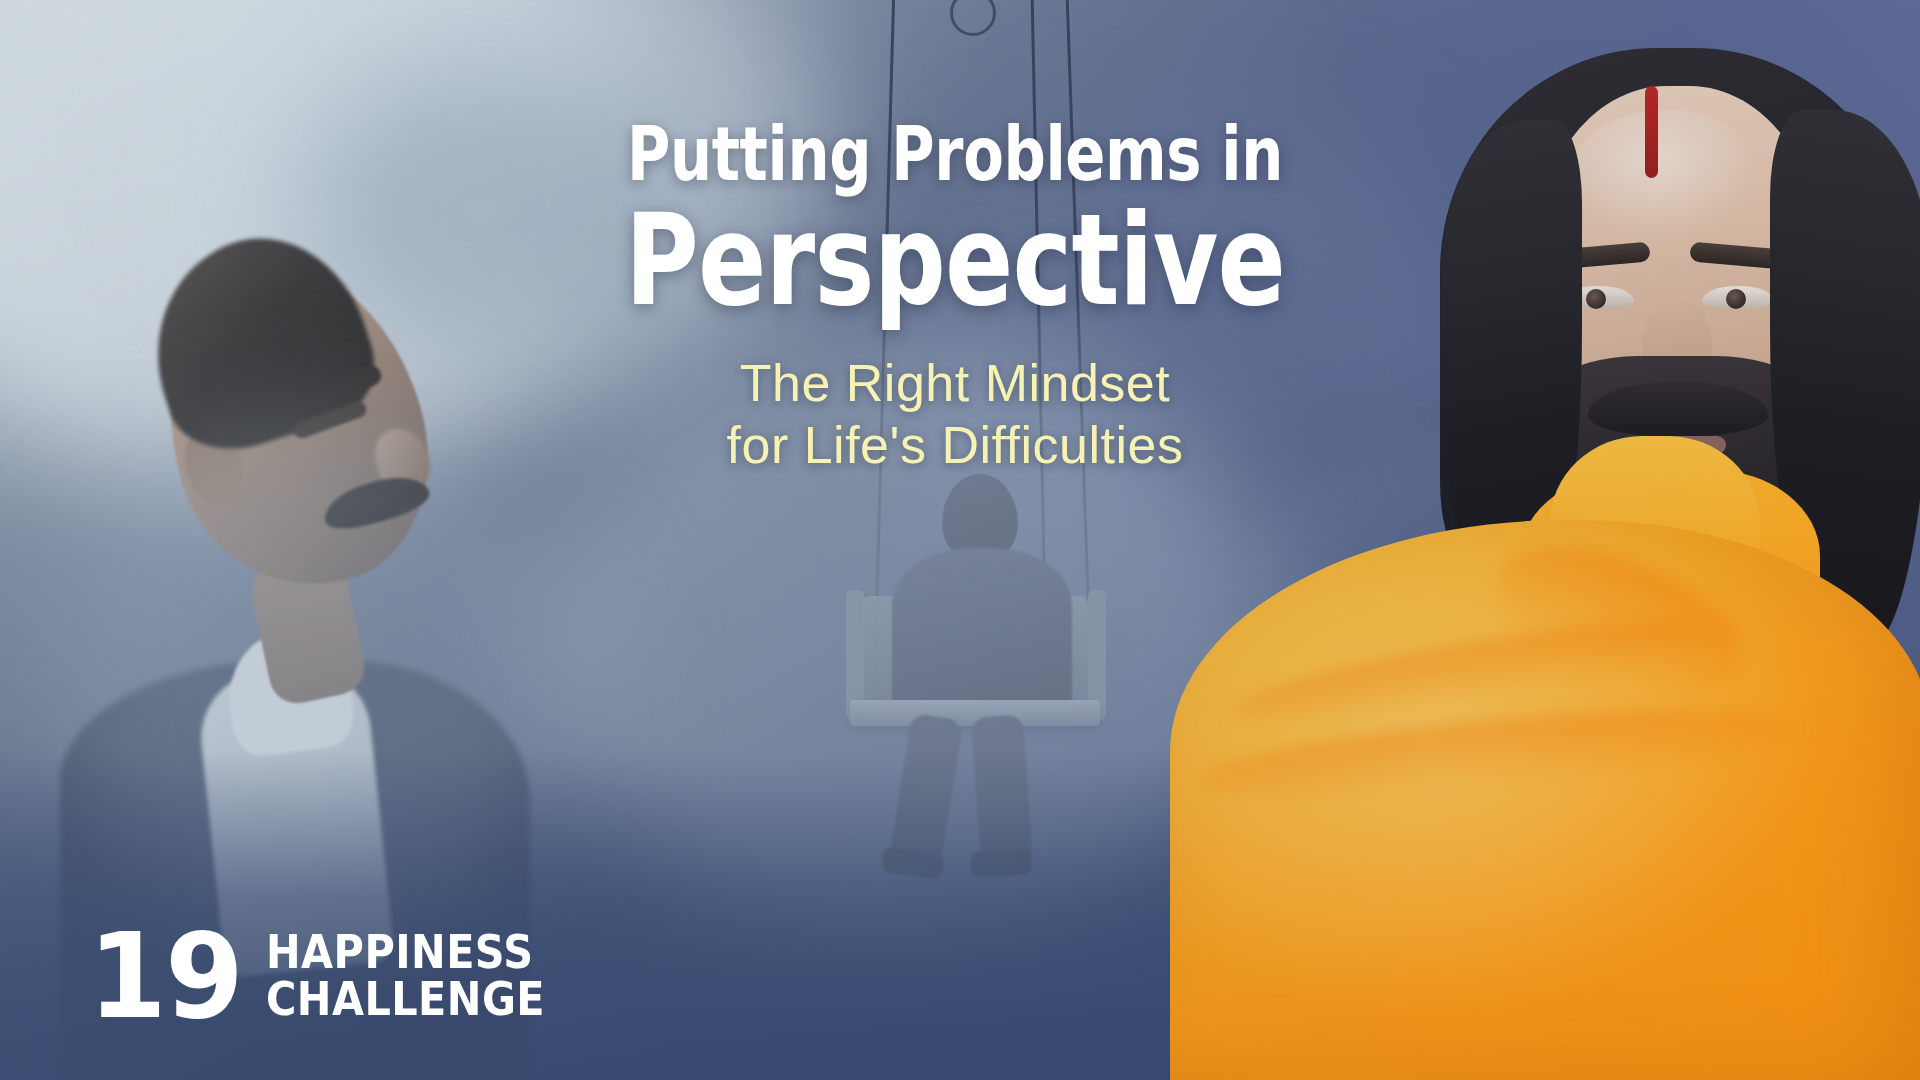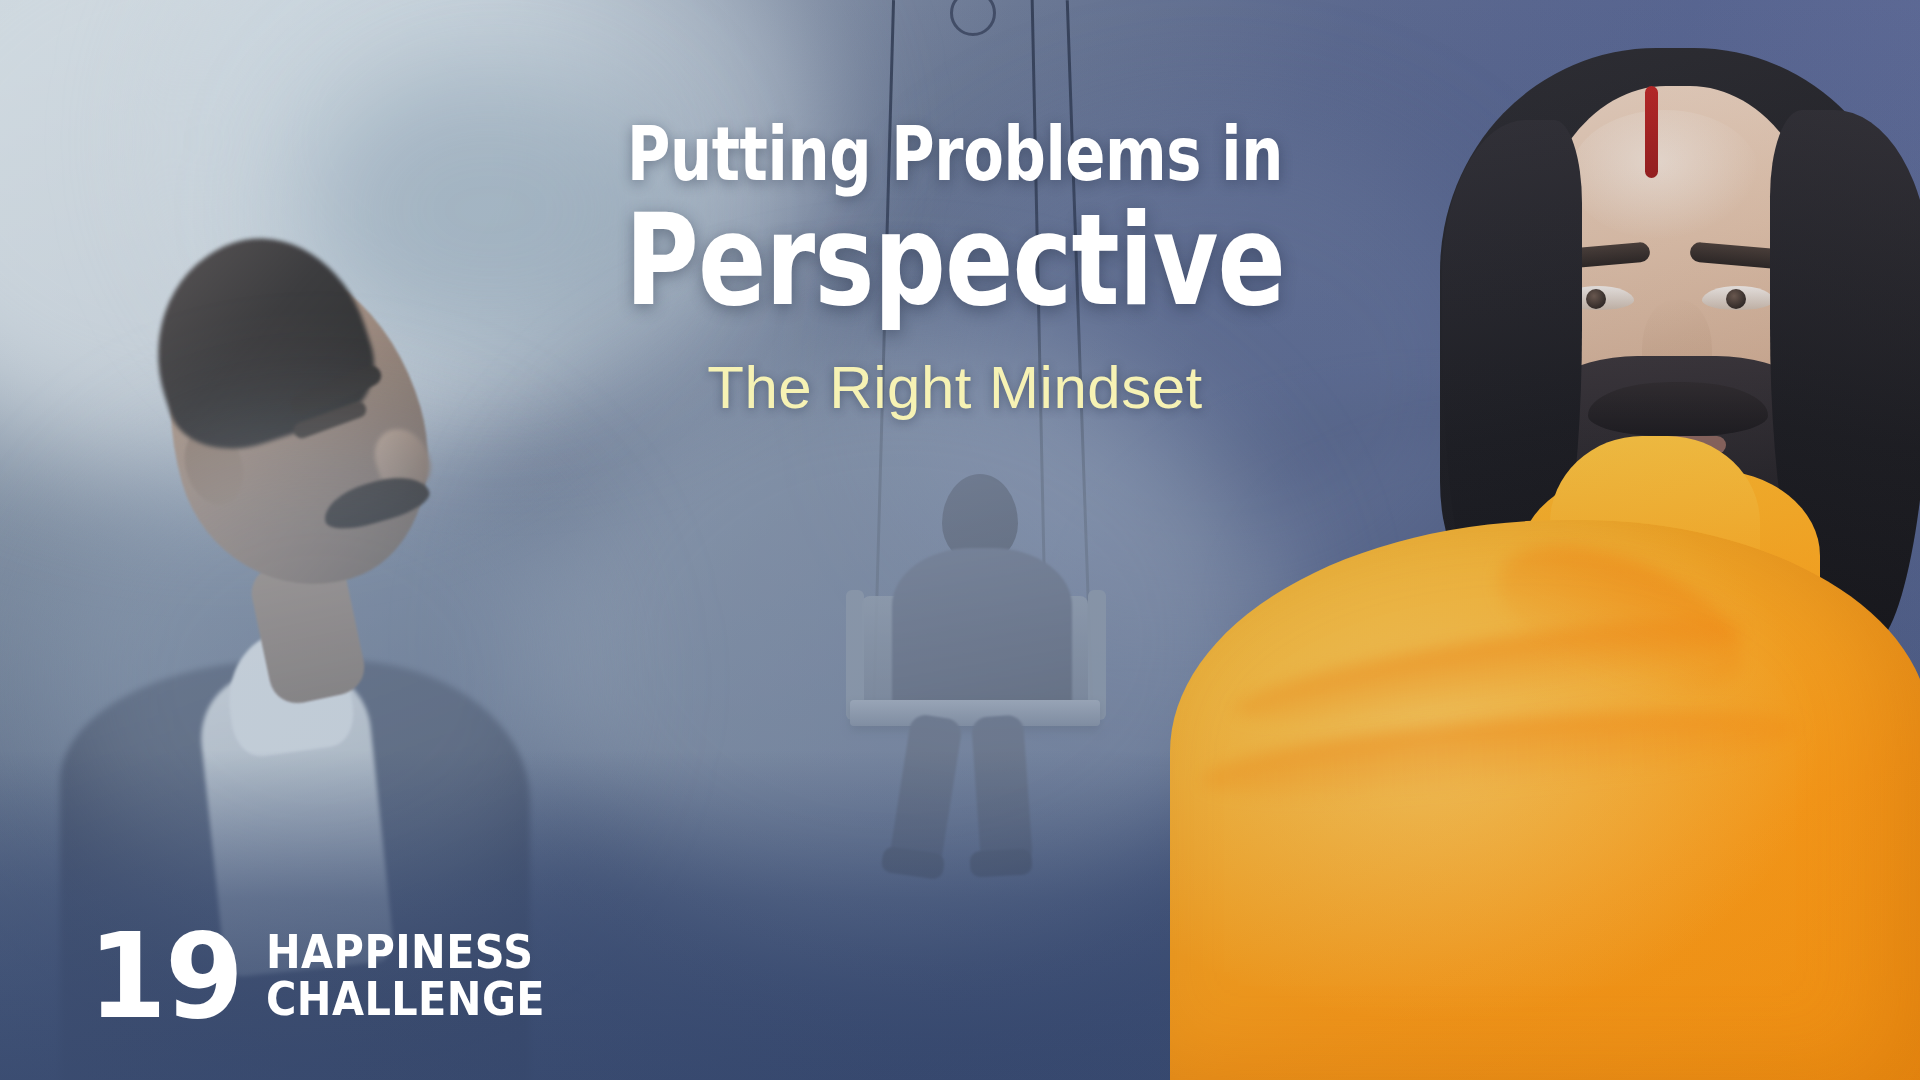--- a/index.html
+++ b/index.html
@@ -328,21 +328,21 @@
     color: #ffffff;
     transform: scaleX(0.80);
     transform-origin: center;
     text-shadow: 0 4px 18px rgba(30,40,62,0.42);
     white-space: nowrap;
   }
   .subtitle {
     margin-top: 26px;
     font-family: "Liberation Sans", sans-serif;
     font-weight: 400;
-    font-size: 60px;
+    font-size: 52px;
     line-height: 1.20;
     color: #f6f2b4;
     letter-spacing: 0.5px;
     text-shadow: 0 2px 10px rgba(34,44,68,0.45);
   }
   .subtitle span { display: block; }
 
   
   .logo {
     position: absolute;
@@ -459,20 +459,21 @@
     <div class="gu-fold gu-fold-3"></div>
   </div>
 
   <div class="wash"></div>
 
   <div class="titles">
     <div class="title-line1">Putting Problems in</div>
     <div class="title-line2">Perspective</div>
     <div class="subtitle">
       <span>The Right Mindset</span>
+      <span>for Life's Difficulties</span>
     </div>
   </div>
 
   <div class="logo">
     <div class="logo-number">19</div>
     <div class="logo-words">
       <span>HAPPINESS</span>
       <span>CHALLENGE</span>
     </div>
   </div>

